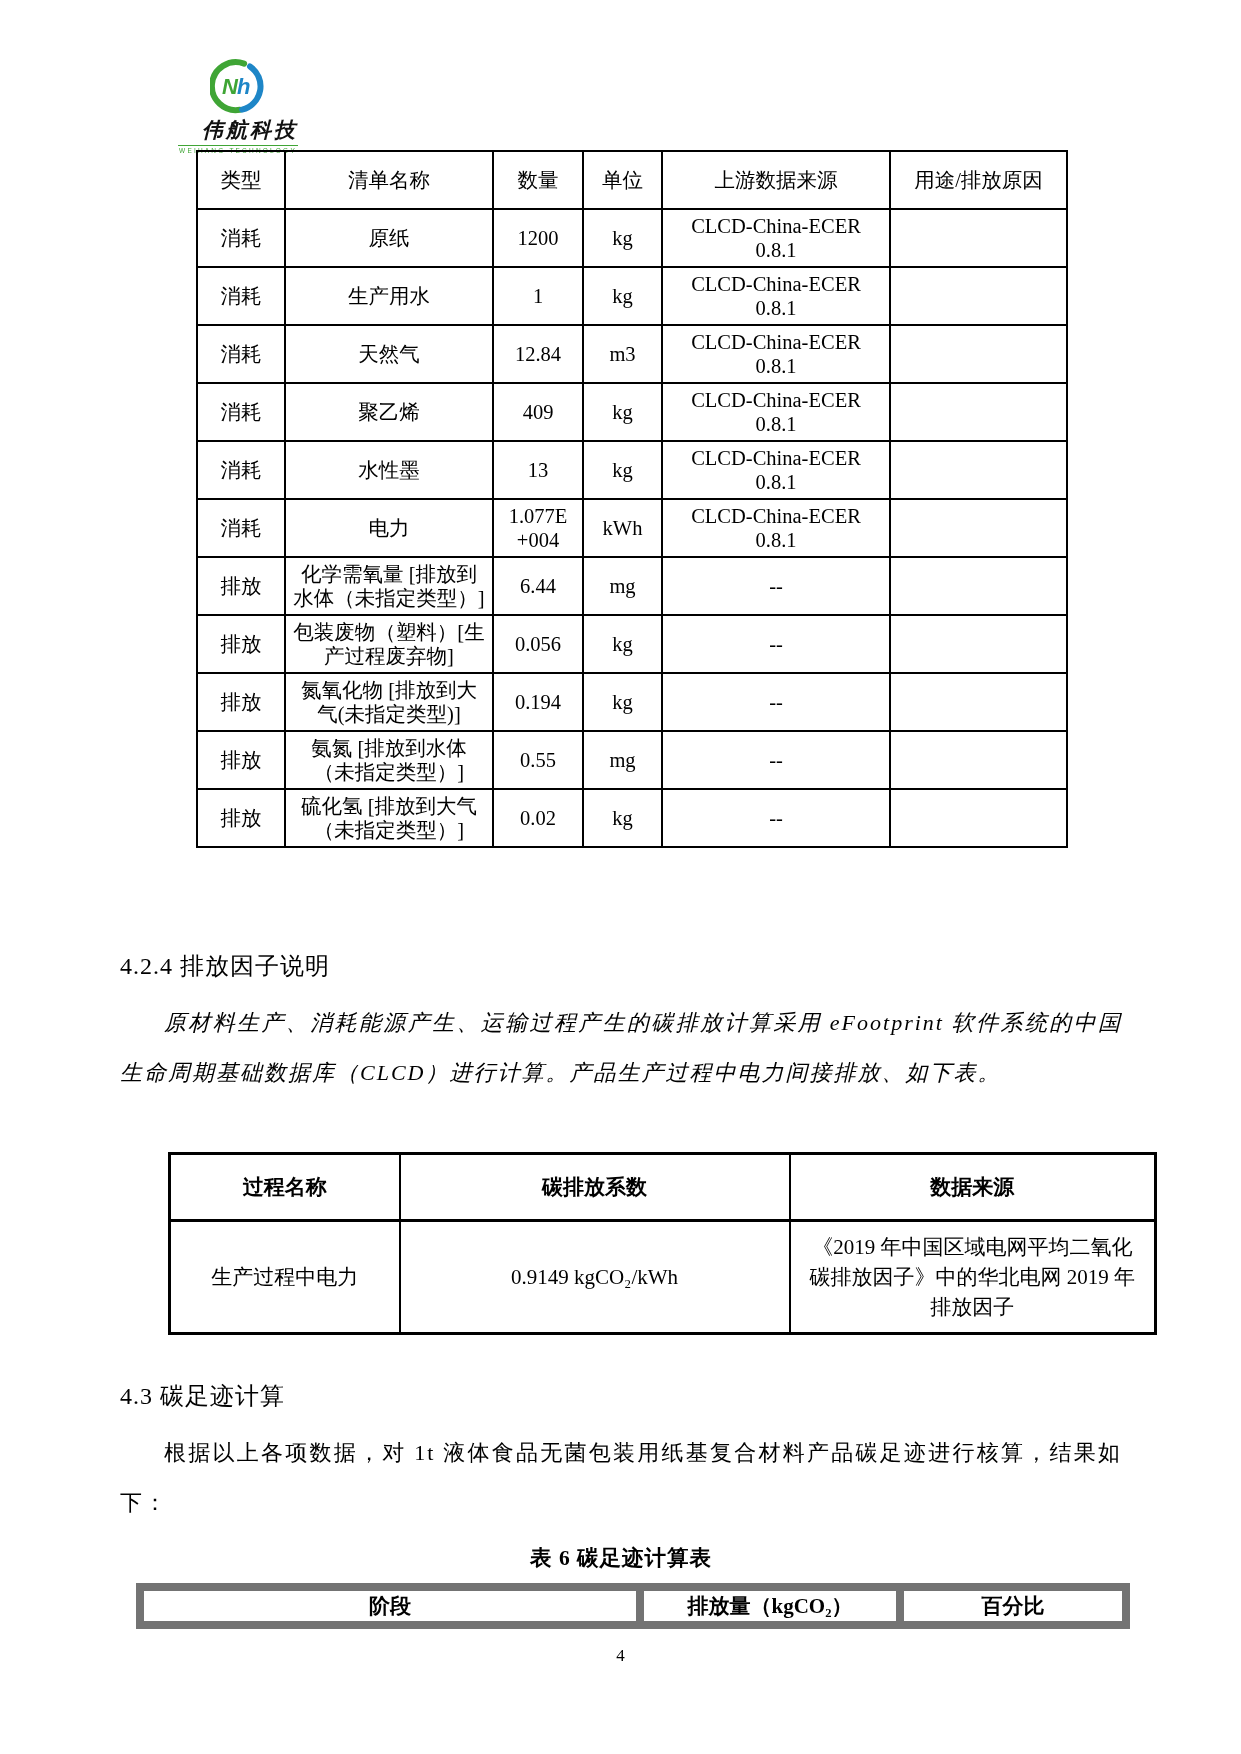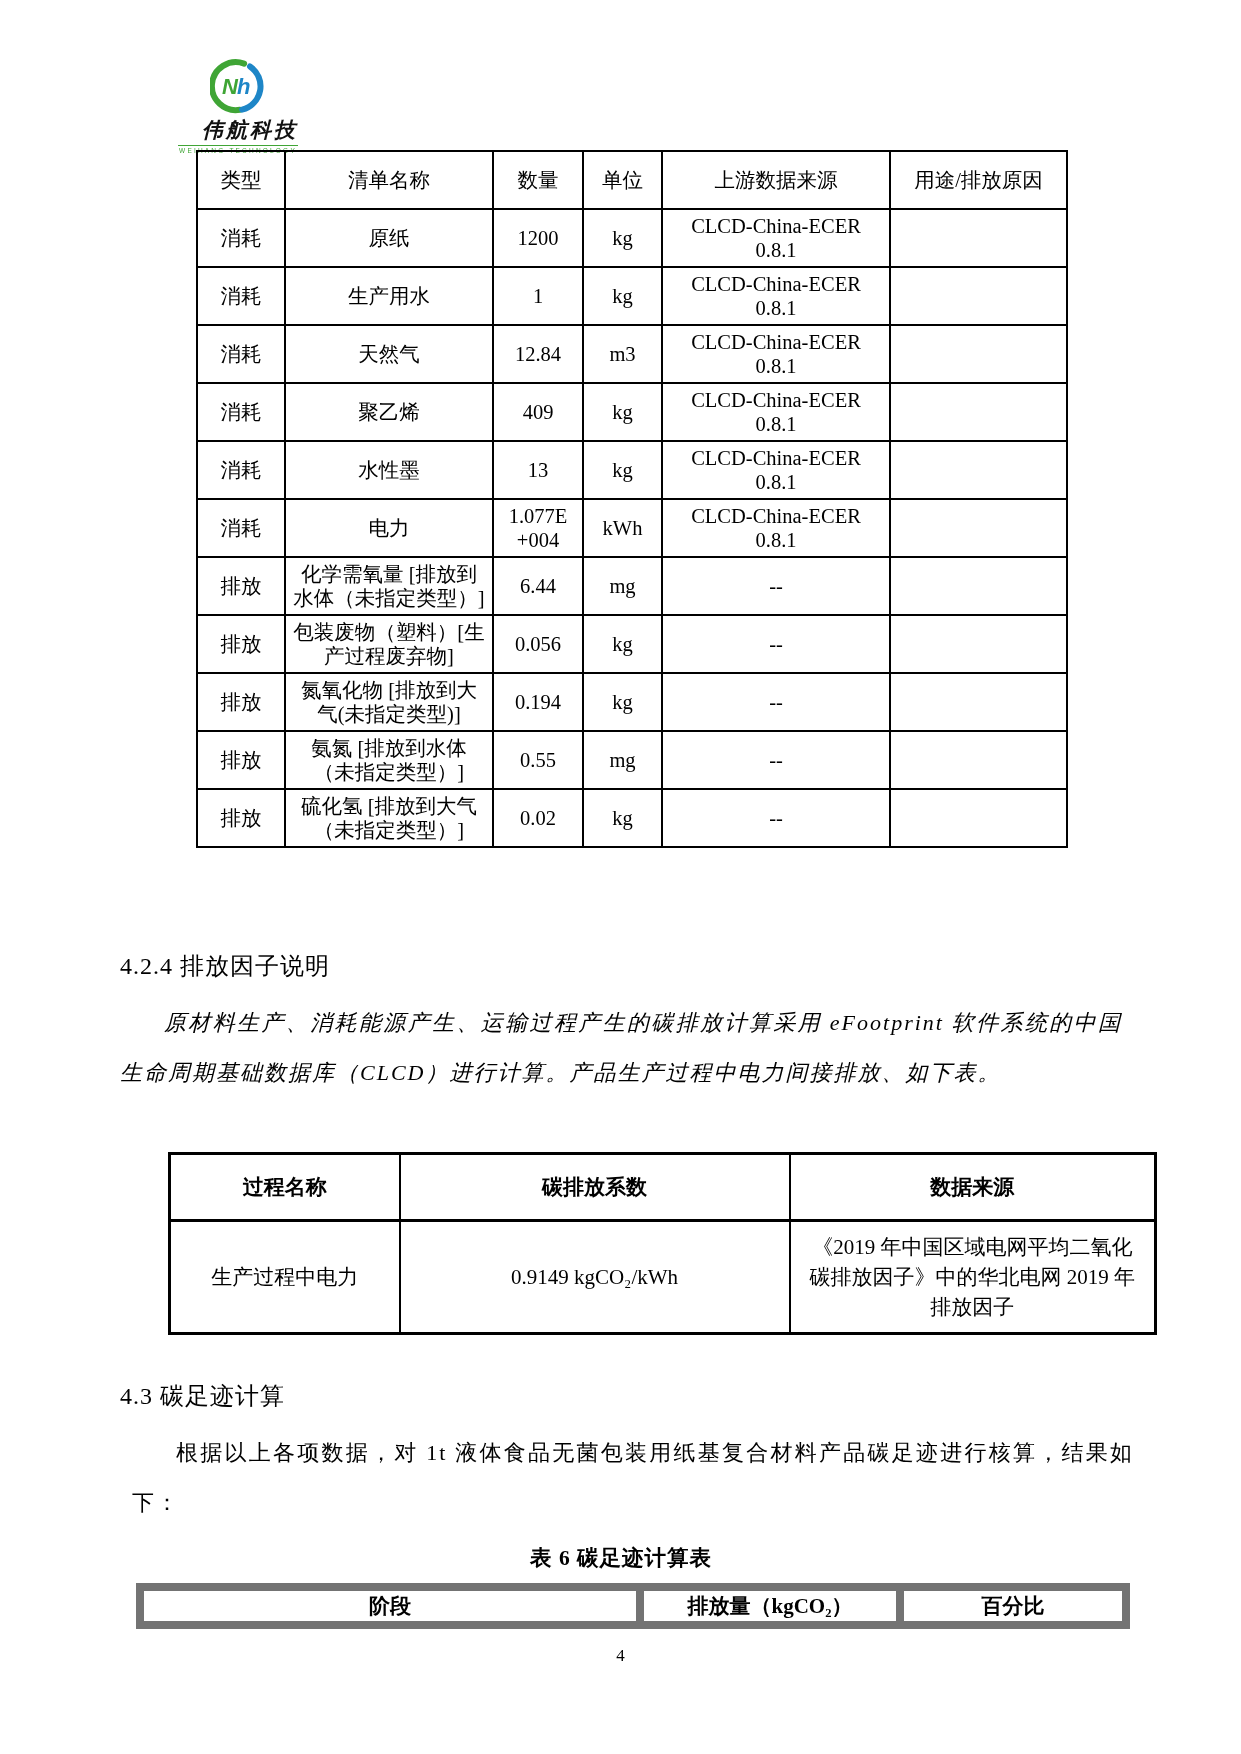--- a/index.html
+++ b/index.html
@@ -198,21 +198,21 @@
     <tbody>
       <tr>
         <td>生产过程中电力</td>
         <td>0.9149 kgCO₂/kWh</td>
         <td>《2019 年中国区域电网平均二氧化碳排放因子》中的华北电网 2019 年排放因子</td>
       </tr>
     </tbody>
   </table>
 
   <div class="sec-heading" style="top:1380px;">4.3  碳足迹计算</div>
-  <div class="para" style="top:1428px;margin-left:12px;">根据以上各项数据，对 1t 液体食品无菌包装用纸基复合材料产品碳足迹进行核算，结果如下：</div>
+  <div class="para" style="top:1428px;">根据以上各项数据，对 1t 液体食品无菌包装用纸基复合材料产品碳足迹进行核算，结果如下：</div>
 
   <div class="caption" style="top:1543px;">表 6 碳足迹计算表</div>
   <table class="t6">
     <colgroup>
       <col style="width:500px">
         <col style="width:260px">
         <col style="width:226px">
     </colgroup>
     <thead>
       <tr>

